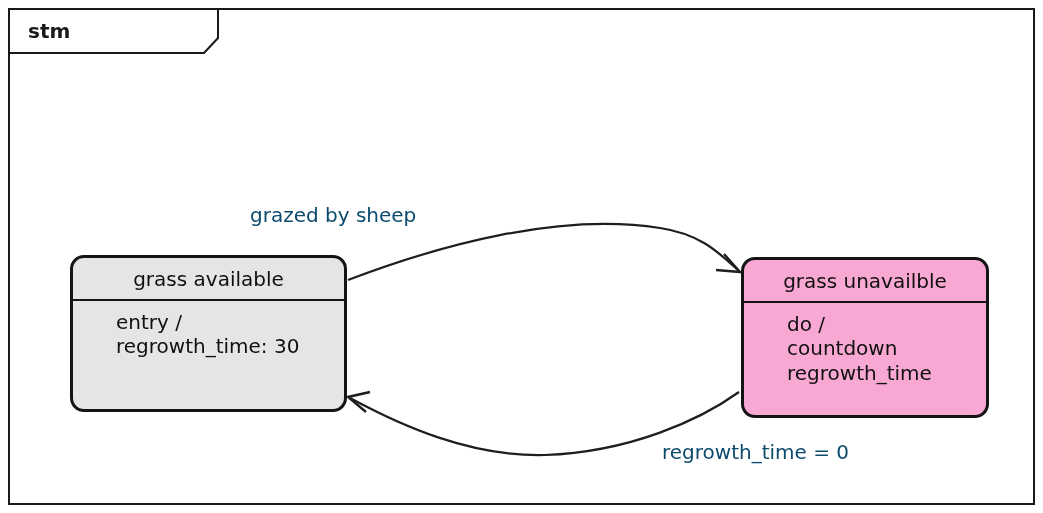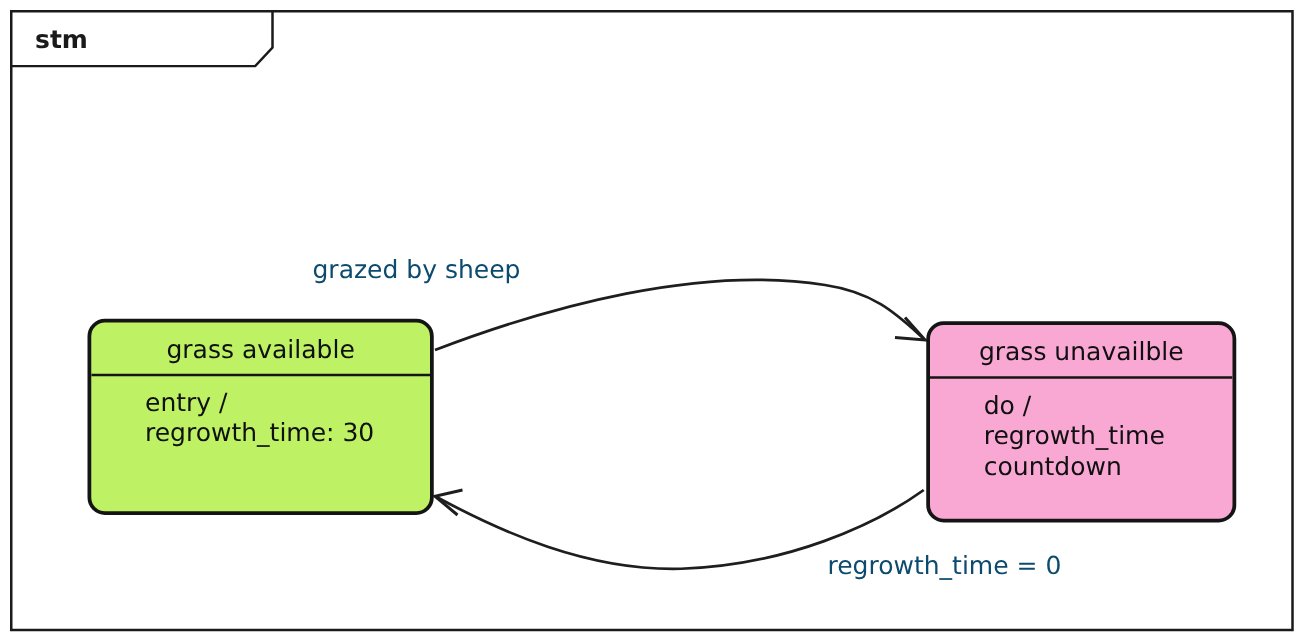--- a/index.html
+++ b/index.html
@@ -70,21 +70,21 @@
   
   .state {
     position: absolute;
     box-sizing: border-box;
     border: 3px solid #141414;
     border-radius: 14px;
     overflow: hidden;
     display: flex;
     flex-direction: column;
   }
-  .state.green  { background: #bef264; }
+  .state.green  { background: #e5e5e5; }
   .state.orange { background: #f9a8d4; }
 
   .state-title {
     text-align: center;
     font-size: 20px;
     color: #101010;
     line-height: 1;
     padding: 11px 8px 10px 8px;
     border-bottom: 2px solid #141414;
     white-space: nowrap;
@@ -178,18 +178,18 @@
     <div class="state-body">
       <div class="line">entry /</div>
       <div class="line">regrowth_time: 30</div>
     </div>
   </div>
 
   <div class="state orange" id="state-grass-unavailable">
     <div class="state-title">grass unavailble</div>
     <div class="state-body">
       <div class="line">do /</div>
+      <div class="line">countdown</div>
       <div class="line">regrowth_time</div>
-      <div class="line">countdown</div>
     </div>
   </div>
 
 </div>
 
 </body></html>

